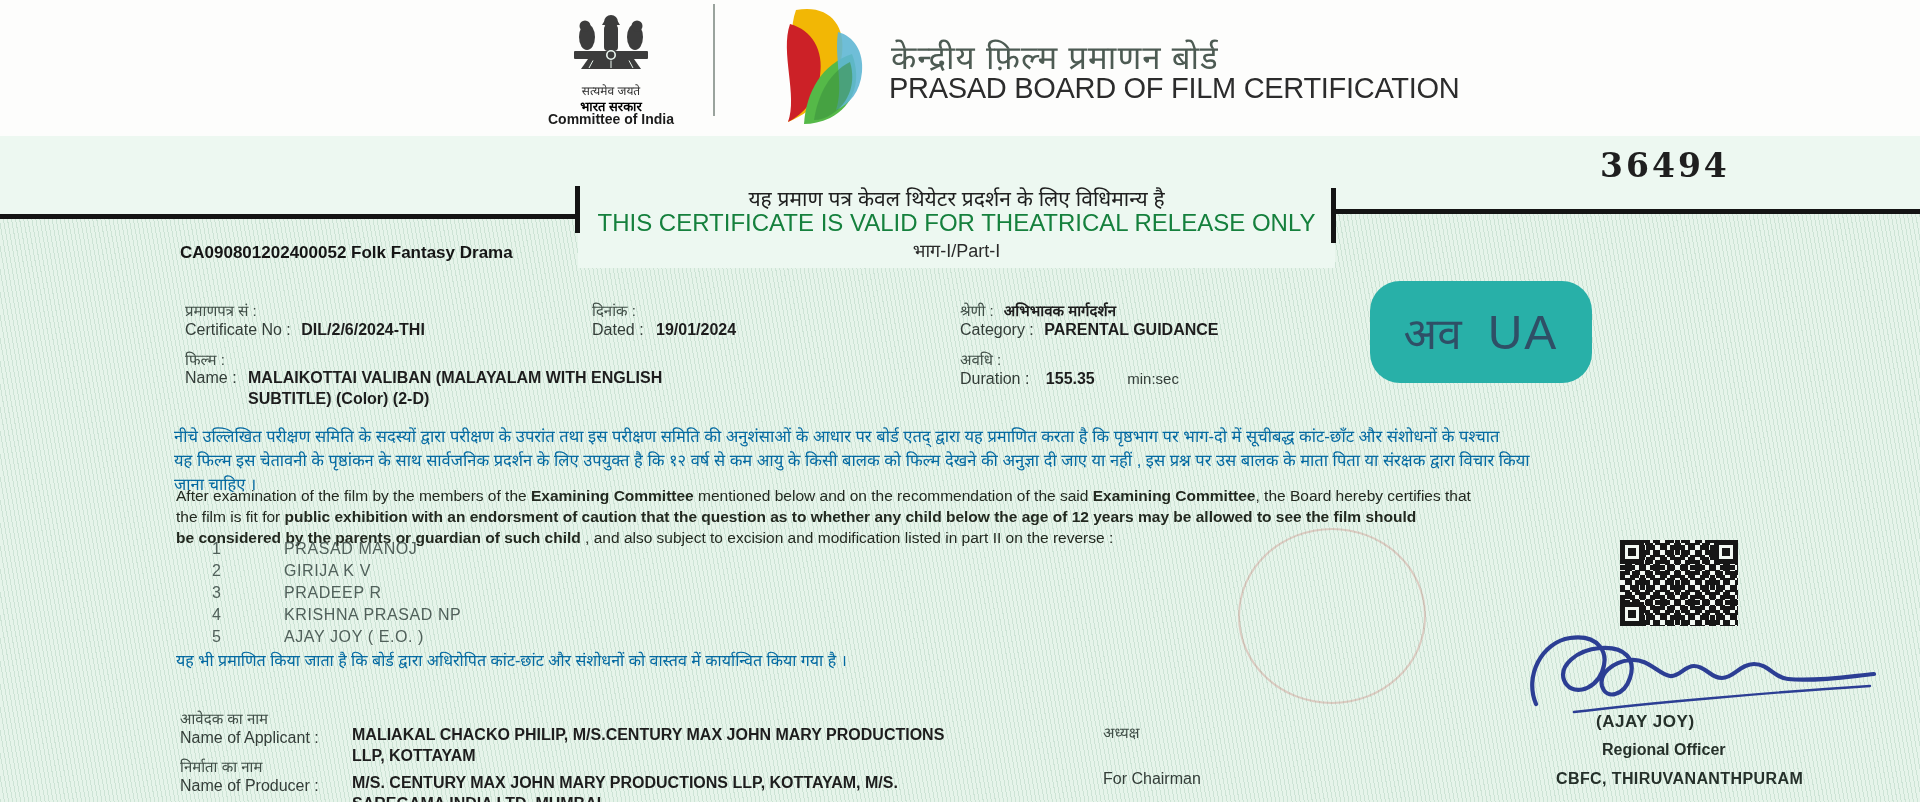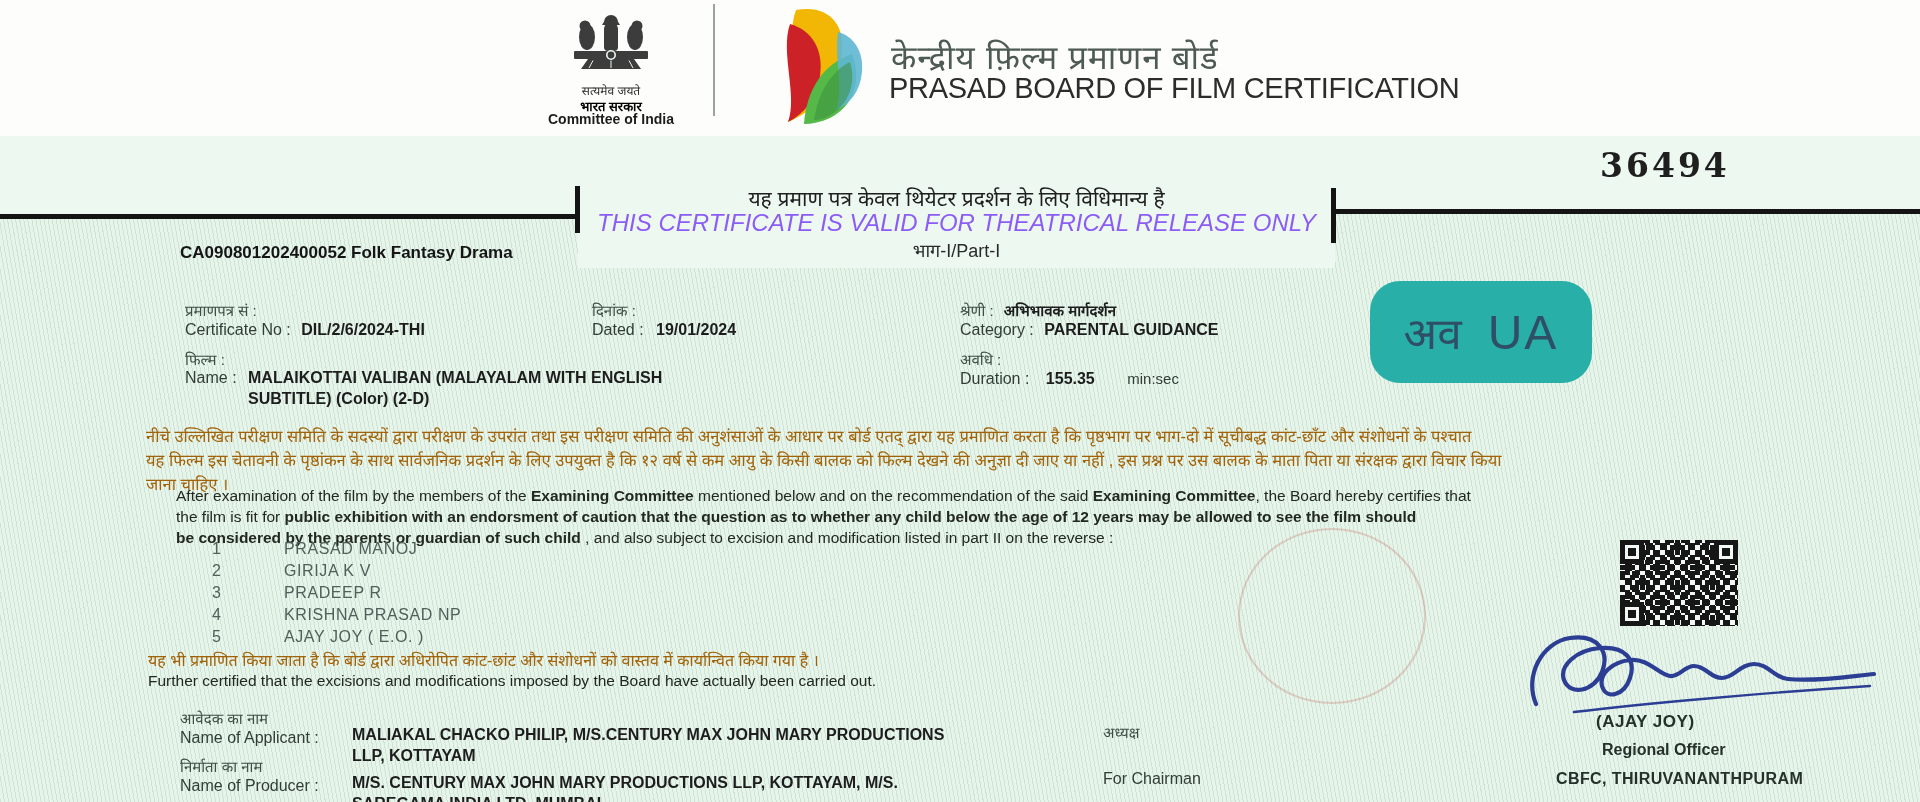--- a/index.html
+++ b/index.html
@@ -31,33 +31,33 @@
   .hdr-govt-en { left:530px; top:111px; width:162px; text-align:center; font-size:14px; font-weight:bold; color:#1c1c1c; }
   .hdr-divider { left:713px; top:4px; width:2px; height:112px; background:#9aa39d; }
   .logo-box { left:762px; top:4px; width:120px; height:122px; }
   .org-hi { left:891px; top:34px; font-size:33px; font-weight:500; color:#4d5b53; letter-spacing:1px; }
   .org-en { left:889px; top:72px; font-size:29px; color:#2c2c2c; letter-spacing:-0.3px; }
 
   .serial { left:1600px; top:146px; font-family:"DejaVu Serif", serif; font-size:33px; font-weight:bold; letter-spacing:3px; color:#1f1f1f; }
 
   
   .banner-hi { left:578px; top:184px; width:757px; text-align:center; font-size:21px; color:#1e1e1e; }
-  .banner-en { left:578px; top:209px; width:757px; text-align:center; font-size:24px; color:#8b5cf6;font-style:italic; }
+  .banner-en { left:578px; top:209px; width:757px; text-align:center; font-size:24px; color:#15803d; }
   .banner-part { left:578px; top:238px; width:757px; text-align:center; font-size:18px; color:#2a2a2a; }
 
   .ref-line { left:180px; top:243px; font-size:17px; font-weight:bold; color:#151515; }
 
   
   .lbl-hi { font-size:15px; color:#3f4d46; }
   .lbl-en { font-size:16px; color:#333d38; }
   .val-b  { font-weight:bold; color:#1d1d1d; }
   .unit   { font-size:15px; color:#333d38; }
 
   
-  .para-hi { font-size:16.5px; color:#a16207; }
+  .para-hi { font-size:16.5px; color:#0369a1;margin-left:28px; }
   .para-en { font-size:15.5px; color:#22281f; }
 
   
   .cm-no   { font-size:16px; color:#50605a; }
   .cm-name { font-size:16px; color:#50605a; letter-spacing:0.6px; }
 
   
   .qr {
     left:1620px; top:540px; width:118px; height:86px;
     background-color:#f2f8f3;
@@ -206,21 +206,20 @@
   <div class="abs cm-name" style="left:284px;top:628px;">AJAY JOY ( E.O. )</div>
 
   <div class="abs stamp"></div>
   <div class="abs qr">
     <div class="qr-finder qr-tl"></div>
     <div class="qr-finder qr-tr"></div>
     <div class="qr-finder qr-bl"></div>
   </div>
 
   <div class="abs para-hi" style="left:148px;top:649px;font-size:16px;">यह भी प्रमाणित किया जाता है कि बोर्ड द्वारा अधिरोपित कांट-छांट और संशोधनों  को वास्तव में कार्यान्वित किया गया है ।</div>
-  <div class="abs para-en" style="left:148px;top:672px;">Further certified that the excisions and modifications imposed by the Board have actually been carried out.</div>
 
   <div class="abs sig-box">
     <svg width="360" height="100" viewBox="0 0 360 100">
       <g fill="none" stroke="#2c3e94" stroke-width="4.2" stroke-linecap="round">
         <path d="M14,78 C2,50 20,16 48,12 C76,8 88,26 80,46 C72,66 48,70 42,54 C37,40 54,24 78,22 C104,20 114,34 108,52 C102,70 84,74 80,60 C77,48 90,36 108,34 C126,32 136,48 148,50 C158,51 162,40 172,40 C184,40 188,52 200,52 C212,52 218,38 232,38 C247,38 252,52 266,53 C294,56 330,50 352,48"></path>
         <path d="M52,86 C120,78 250,66 348,60" stroke-width="2.4"></path>
       </g>
     </svg>
   </div>
   <div class="abs sign-name">(AJAY JOY)</div>

